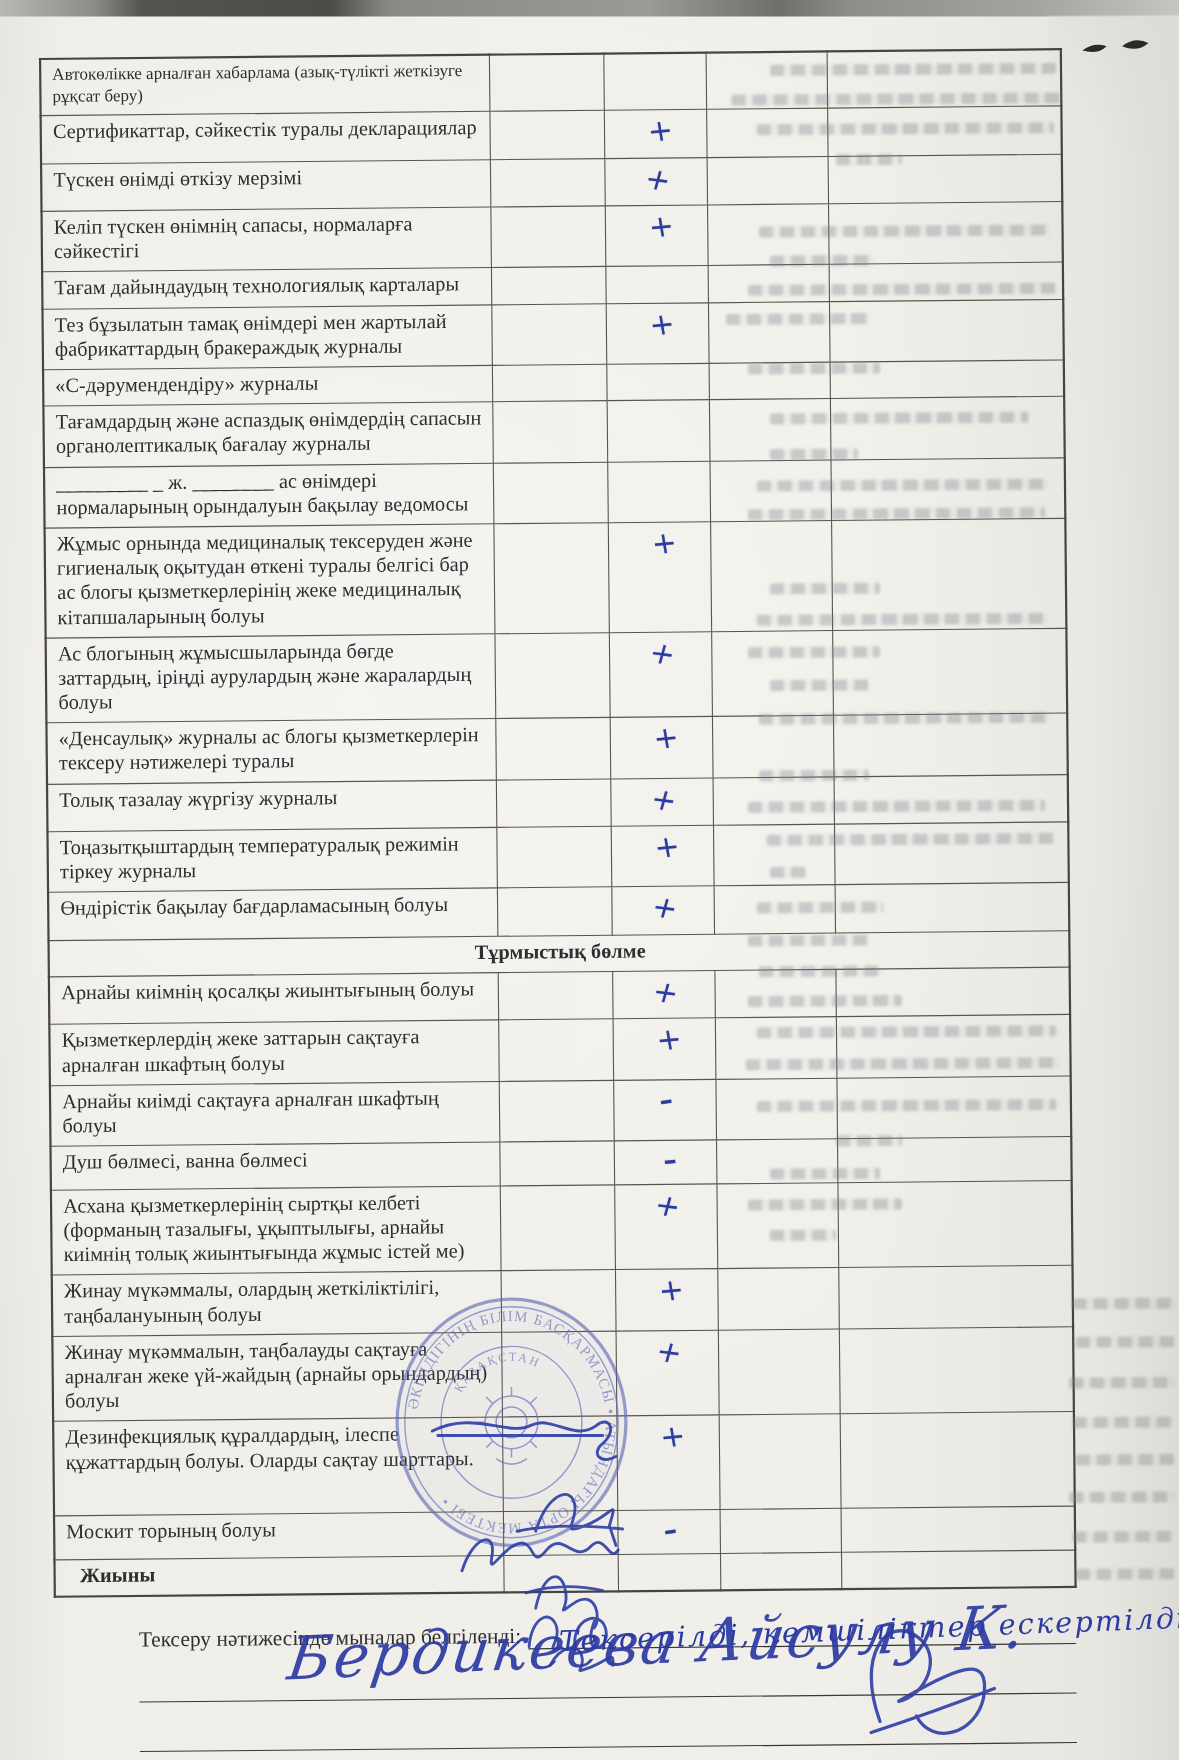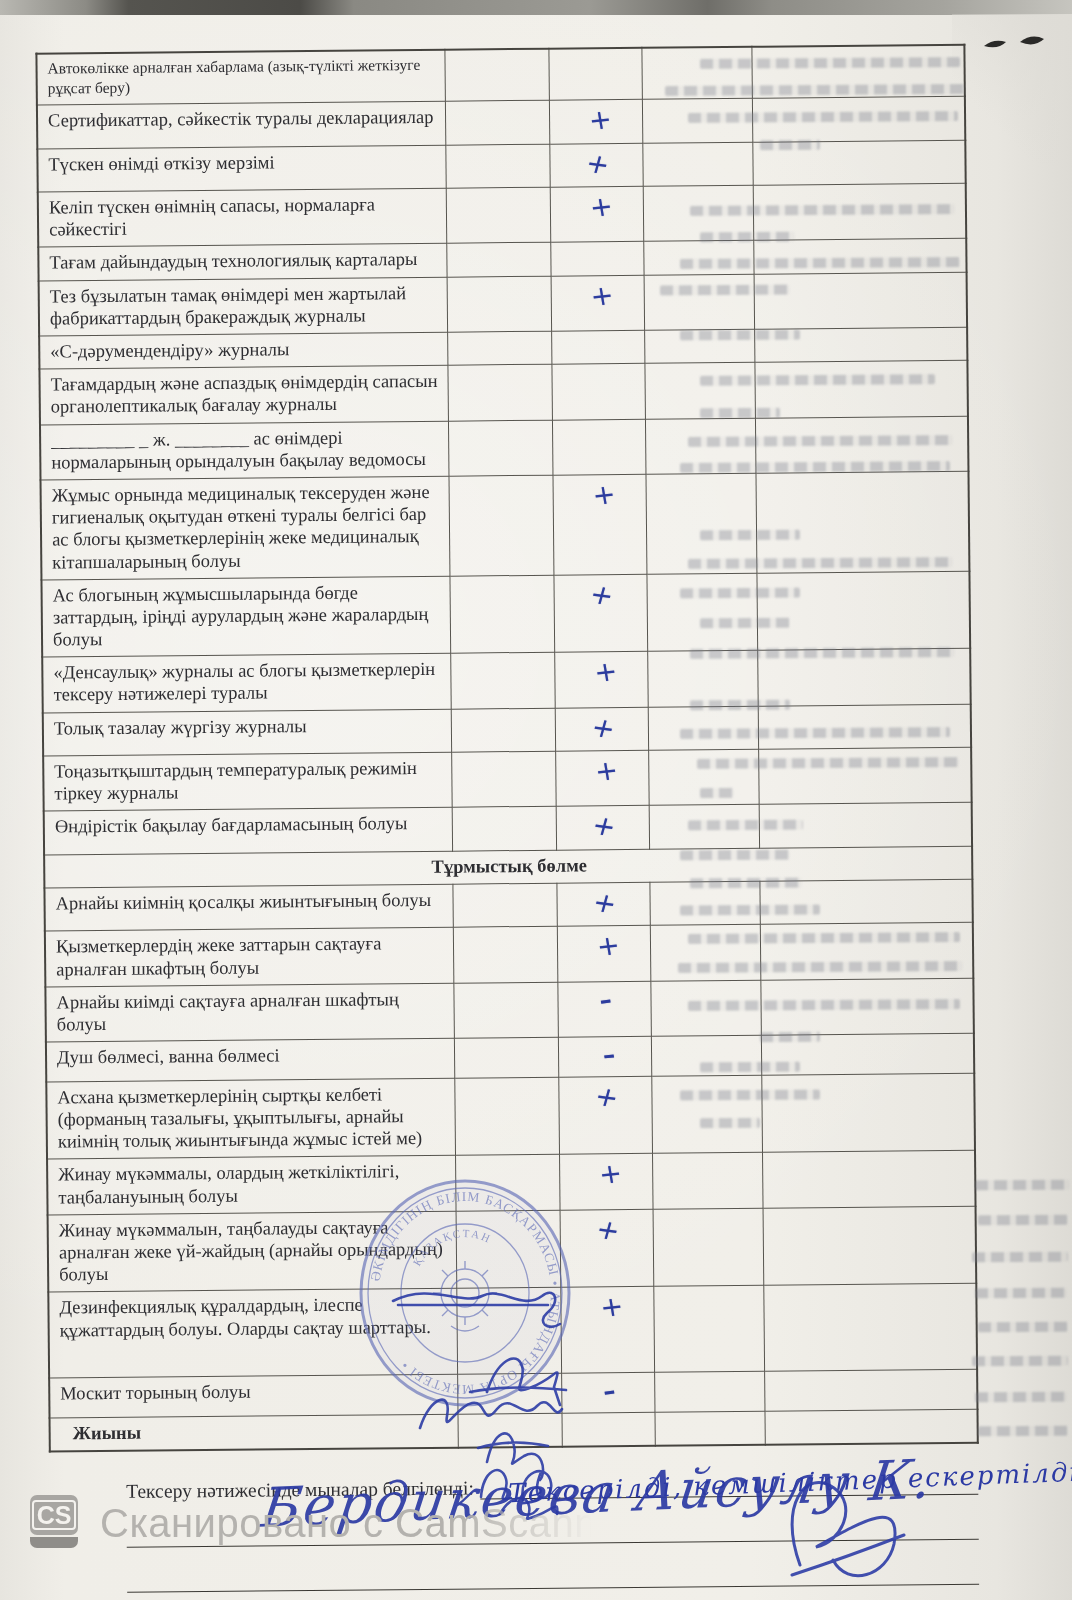--- a/index.html
+++ b/index.html
@@ -381,23 +381,14 @@
         <path d="M800 1565 C 778 1505 806 1468 834 1488 C 858 1505 842 1542 816 1547 C 864 1520 902 1498 894 1544 C 887 1576 848 1588 833 1560 M792 1575 q55 -18 112 -40" stroke-width="3"></path>
       </g>
       <g fill="#2a2a28">
         <path d="M984 46 q10 -8 22 -4 q-8 8 -22 4z"></path>
         <path d="M1020 42 q12 -9 24 -3 q-10 9 -24 3z"></path>
       </g>
     </svg>
 
     <div class="cook-hand hand">Бердикеева Айсулу К.</div>
 
-    <div class="watermark">
-      <div class="cs-logo">
-        <div class="cs-box">
-            <span>CS</span>
-          </div>
-        <div class="cs-tab"></div>
-      </div>
-      <div class="wm-text">Сканировано с CamScann</div>
-    </div>
   </div>
 </div>
 
 </body></html>

